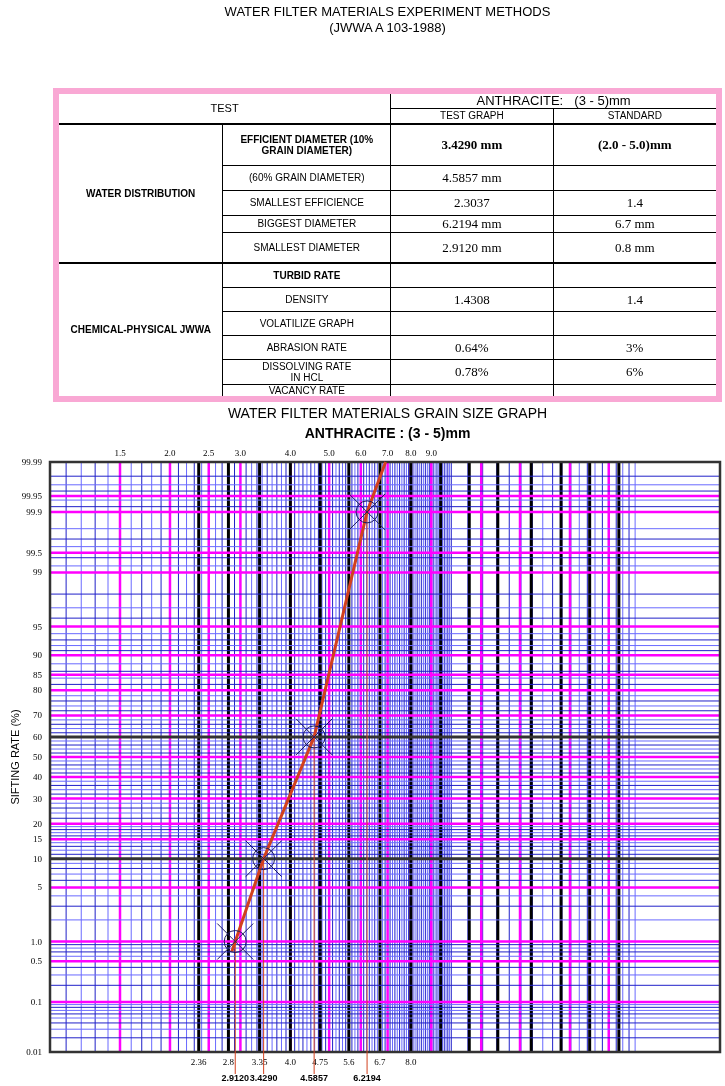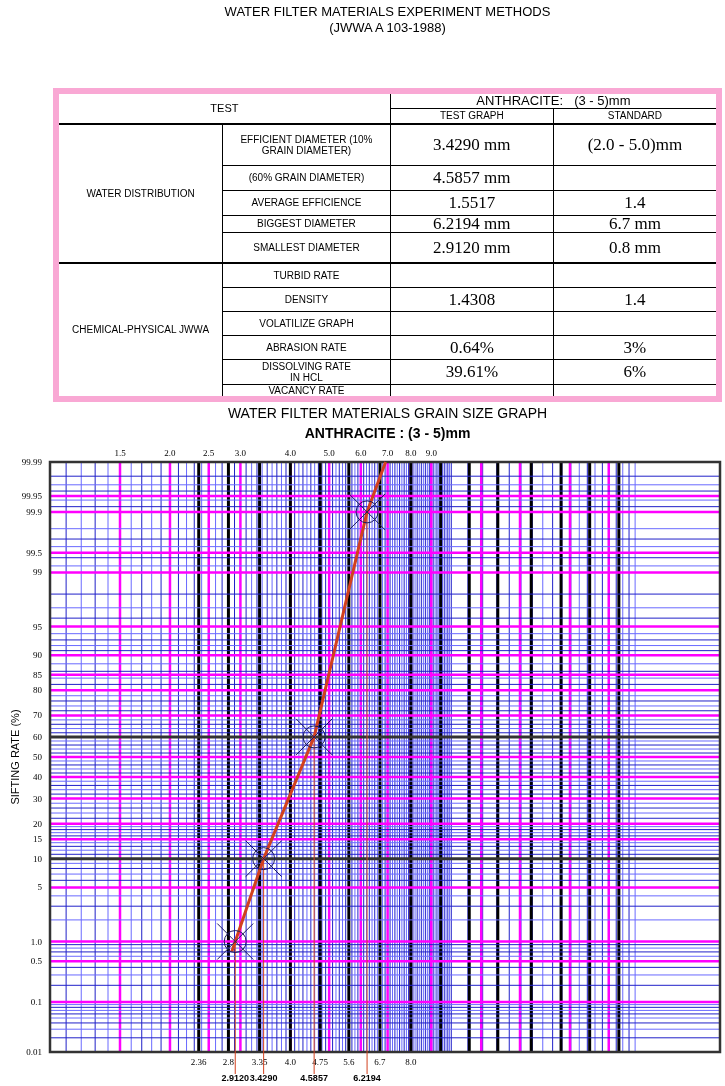--- a/index.html
+++ b/index.html
@@ -2,22 +2,22 @@
 <html><head>
 <meta charset="utf-8">
 <style>
   html, body { margin: 0; padding: 0; background: #ffffff; }
   body { width: 725px; height: 1086px; position: relative; overflow: hidden; font-family: "Liberation Sans", sans-serif; color: #000; }
   .doc-title { position: absolute; left: 0; width: 775px; text-align: center; font-size: 13px; }
   #t1 { top: 4px; }
   #t2 { top: 20px; }
   table.spec { position: absolute; left: 53px; top: 56px; width: 669px; border-collapse: collapse; border: 6px solid #f9a8d4; margin-top: 32px; }
   table.spec td { border: 1px solid #000; text-align: center; vertical-align: middle; font-size: 10px; padding: 0 2px; line-height: 11px; }
-  table.spec td.val { font-family: "Liberation Serif", serif; font-size: 17px; }
-  table.spec tr.sect-start td { border-top: 2px solid #000; }
+  table.spec td.val { font-family: "Liberation Serif", serif; font-size: 13px; }
+  table.spec tr.sect-start td { border-top: 2px solid #000; font-weight: bold; }
   .hdr-anth { font-weight: normal; font-size: 13px; }
   .graph-title { position: absolute; left: 0; width: 775px; text-align: center; }
   #g1 { top: 405px; font-size: 14px; }
   #g2 { top: 425px; font-size: 14px; font-weight: bold; }
   svg#chart { position: absolute; left: 0; top: 440px; }
   .tick-label { font-family: "Liberation Serif", serif; font-size: 9px; fill: #000; }
   .pt-label { font-family: "Liberation Sans", sans-serif; font-size: 9px; font-weight: bold; fill: #000; }
   .ylab { font-family: "Liberation Sans", sans-serif; font-size: 11px; fill: #000; }
 </style>
 </head>
@@ -44,22 +44,22 @@
     <td style="width:165px">EFFICIENT DIAMETER (10% GRAIN DIAMETER)</td>
     <td class="val">3.4290  mm</td>
     <td class="val">(2.0 - 5.0)mm</td>
   </tr>
   <tr style="height:25px">
     <td>(60% GRAIN DIAMETER)</td>
     <td class="val">4.5857 mm</td>
     <td class="val"></td>
   </tr>
   <tr style="height:25px">
-    <td>AVERAGE EFFICIENCE</td>
-    <td class="val">1.5517</td>
+    <td>SMALLEST EFFICIENCE</td>
+    <td class="val">2.3037</td>
     <td class="val">1.4</td>
   </tr>
   <tr style="height:17px">
     <td>BIGGEST DIAMETER</td>
     <td class="val">6.2194  mm</td>
     <td class="val">6.7  mm</td>
   </tr>
   <tr style="height:31px">
     <td>SMALLEST DIAMETER</td>
     <td class="val">2.9120  mm</td>
@@ -81,21 +81,21 @@
     <td class="val"></td>
     <td class="val"></td>
   </tr>
   <tr style="height:24px">
     <td>ABRASION RATE</td>
     <td class="val">0.64%</td>
     <td class="val">3%</td>
   </tr>
   <tr style="height:25px">
     <td style="padding:0 36px">DISSOLVING RATE IN HCL</td>
-    <td class="val">39.61%</td>
+    <td class="val">0.78%</td>
     <td class="val">6%</td>
   </tr>
   <tr style="height:14px">
     <td>VACANCY RATE</td>
     <td class="val"></td>
     <td class="val"></td>
   </tr>
 </tbody>
   </table>
 

